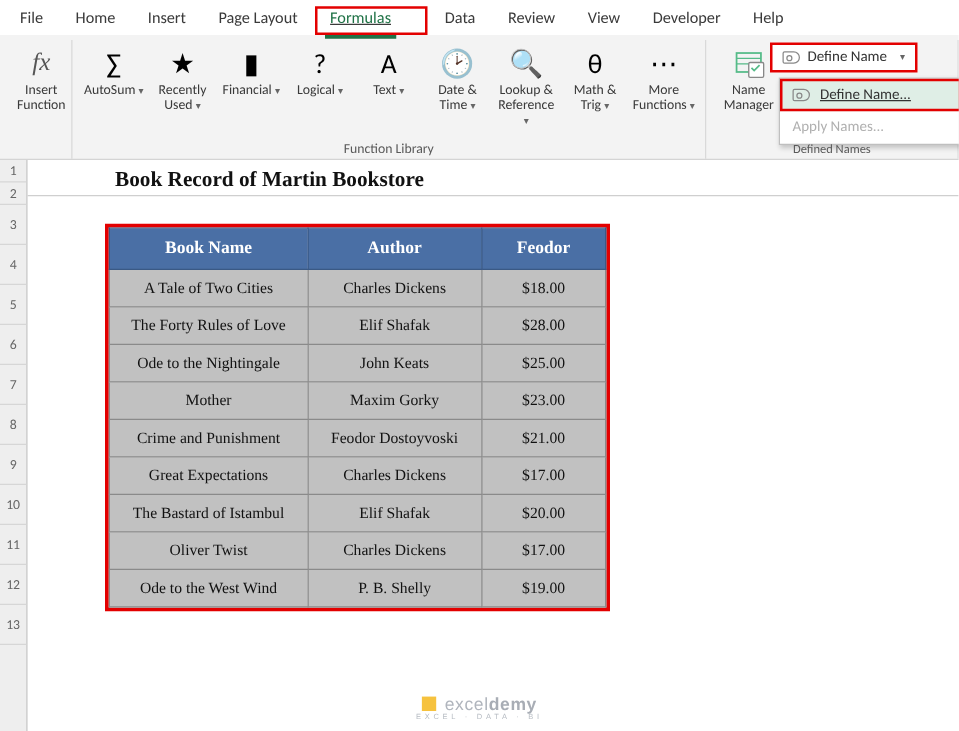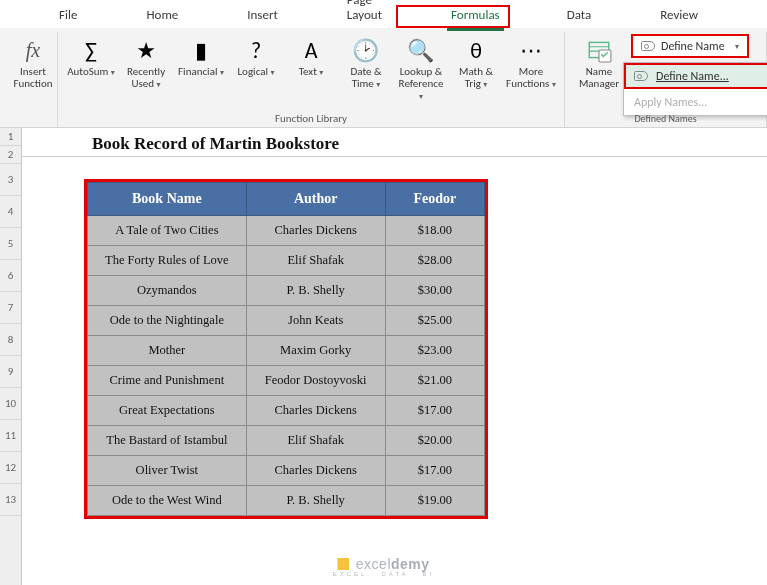--- a/index.html
+++ b/index.html
@@ -20,32 +20,32 @@
     padding: 4px 12px 0 12px;
     height: 28px;
     background: #fff;
     color: #3a3a3a;
     position: relative;
   }
   .menubar .tab {
     padding: 2px 4px 6px 4px;
     cursor: pointer;
     font-size: 13px;
-    margin-left: 43px;
   }
   .menubar .tab.active {
     color: #1f7246;
     border-bottom: 3px solid #1f7246;
     font-weight: 500;
   }
   .tab-highlight {
     border: 2px solid #e30000;
-    padding: 0 4px 4px 6px;
+    padding: 0 23px 4px 6px;
     margin-left: -8px;
     margin-right: -8px;
+    text-decoration: underline;
   }
   
   .ribbon {
     display: flex;
     background: #f3f3f3;
     border-bottom: 1px solid #d4d4d4;
     height: 100px;
     padding: 4px 0 0 0;
   }
   .group {
@@ -75,21 +75,21 @@
   .dn-split {
     border: 2px solid #e30000;
     background: #fff;
     display: flex;
     align-items: center;
     gap: 6px;
     padding: 3px 8px;
     font-size: 12px;
     color: #333;
     position: absolute;
-    top: 2px; left: 66px;
+    top: 2px; left: 51px;
     width: 118px;
   }
   .dn-menu {
     position: absolute;
     top: 30px; left: 58px;
     width: 147px;
     background: #fff;
     border: 1px solid #bfbfbf;
     box-shadow: 1px 2px 4px rgba(0,0,0,.2);
   }
@@ -358,25 +358,20 @@
               <td>A Tale of Two Cities</td>
               <td>Charles Dickens</td>
               <td>$18.00</td>
             </tr>
             <tr>
               <td>The Forty Rules of Love</td>
               <td>Elif Shafak</td>
               <td>$28.00</td>
             </tr>
             <tr>
-              <td>Ozymandos</td>
-              <td>P. B. Shelly</td>
-              <td>$30.00</td>
-            </tr>
-            <tr>
               <td>Ode to the Nightingale</td>
               <td>John Keats</td>
               <td>$25.00</td>
             </tr>
             <tr>
               <td>Mother</td>
               <td>Maxim Gorky</td>
               <td>$23.00</td>
             </tr>
             <tr>

